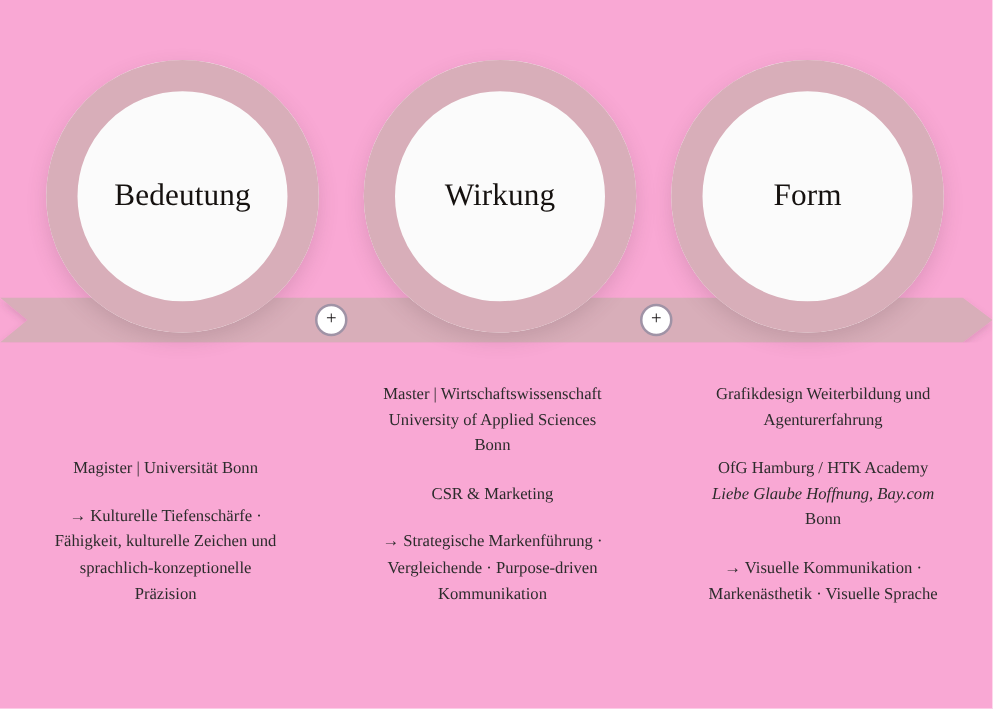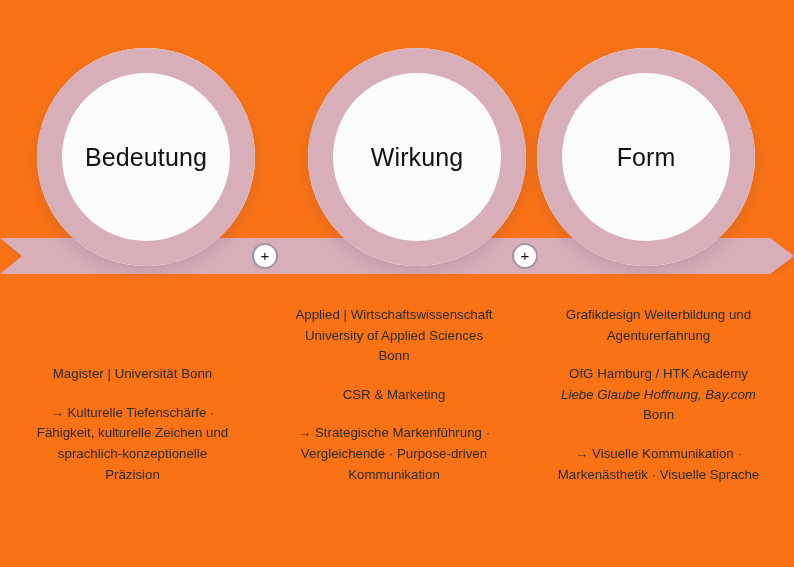--- a/index.html
+++ b/index.html
@@ -9,21 +9,22 @@
     height: 567px;
     background: #ffffff;
     font-family: "Liberation Sans", sans-serif;
     overflow: hidden;
   }
 
   #stage {
     position: relative;
     width: 794px;
     height: 567px;
-    background: #f97316;
+    background: #f9a8d4;
+    font-family: Liberation Serif, serif;
   }
 
   
   .banner-layer {
     position: absolute;
     left: 0;
     top: 238px;
     width: 794px;
     height: 36px;
     z-index: 1;
@@ -52,21 +53,21 @@
     position: relative;
     z-index: 3;
     font-size: 25px;
     font-weight: 400;
     color: #15110f;
     letter-spacing: 0.1px;
     white-space: nowrap;
   }
 
   #circle-1 { left: 37px;  top: 48px; width: 218px; height: 218px; }
-  #circle-2 { left: 308px; top: 48px; width: 218px; height: 218px; }
+  #circle-2 { left: 291px; top: 48px; width: 218px; height: 218px; }
   #circle-3 { left: 537px; top: 48px; width: 218px; height: 218px; }
 
   
   .plus-node {
     position: absolute;
     width: 26px;
     height: 26px;
     border-radius: 50%;
     background: #ffffff;
     border: 2.5px solid #a093a6;
@@ -157,21 +158,21 @@
       <div class="block">
         <span class="line">→ Kulturelle Tiefenschärfe ·</span>
         <span class="line">Fähigkeit, kulturelle Zeichen und</span>
         <span class="line">sprachlich-konzeptionelle</span>
         <span class="line">Präzision</span>
       </div>
     </div>
 
     <div class="col" id="col-2">
       <div class="block">
-        <span class="line">Applied | Wirtschaftswissenschaft</span>
+        <span class="line">Master | Wirtschaftswissenschaft</span>
         <span class="line">University of Applied Sciences</span>
         <span class="line">Bonn</span>
       </div>
       <div class="block">
         <span class="line">CSR &amp; Marketing</span>
       </div>
       <div class="block">
         <span class="line">→ Strategische Markenführung ·</span>
         <span class="line">Vergleichende · Purpose-driven</span>
         <span class="line">Kommunikation</span>

